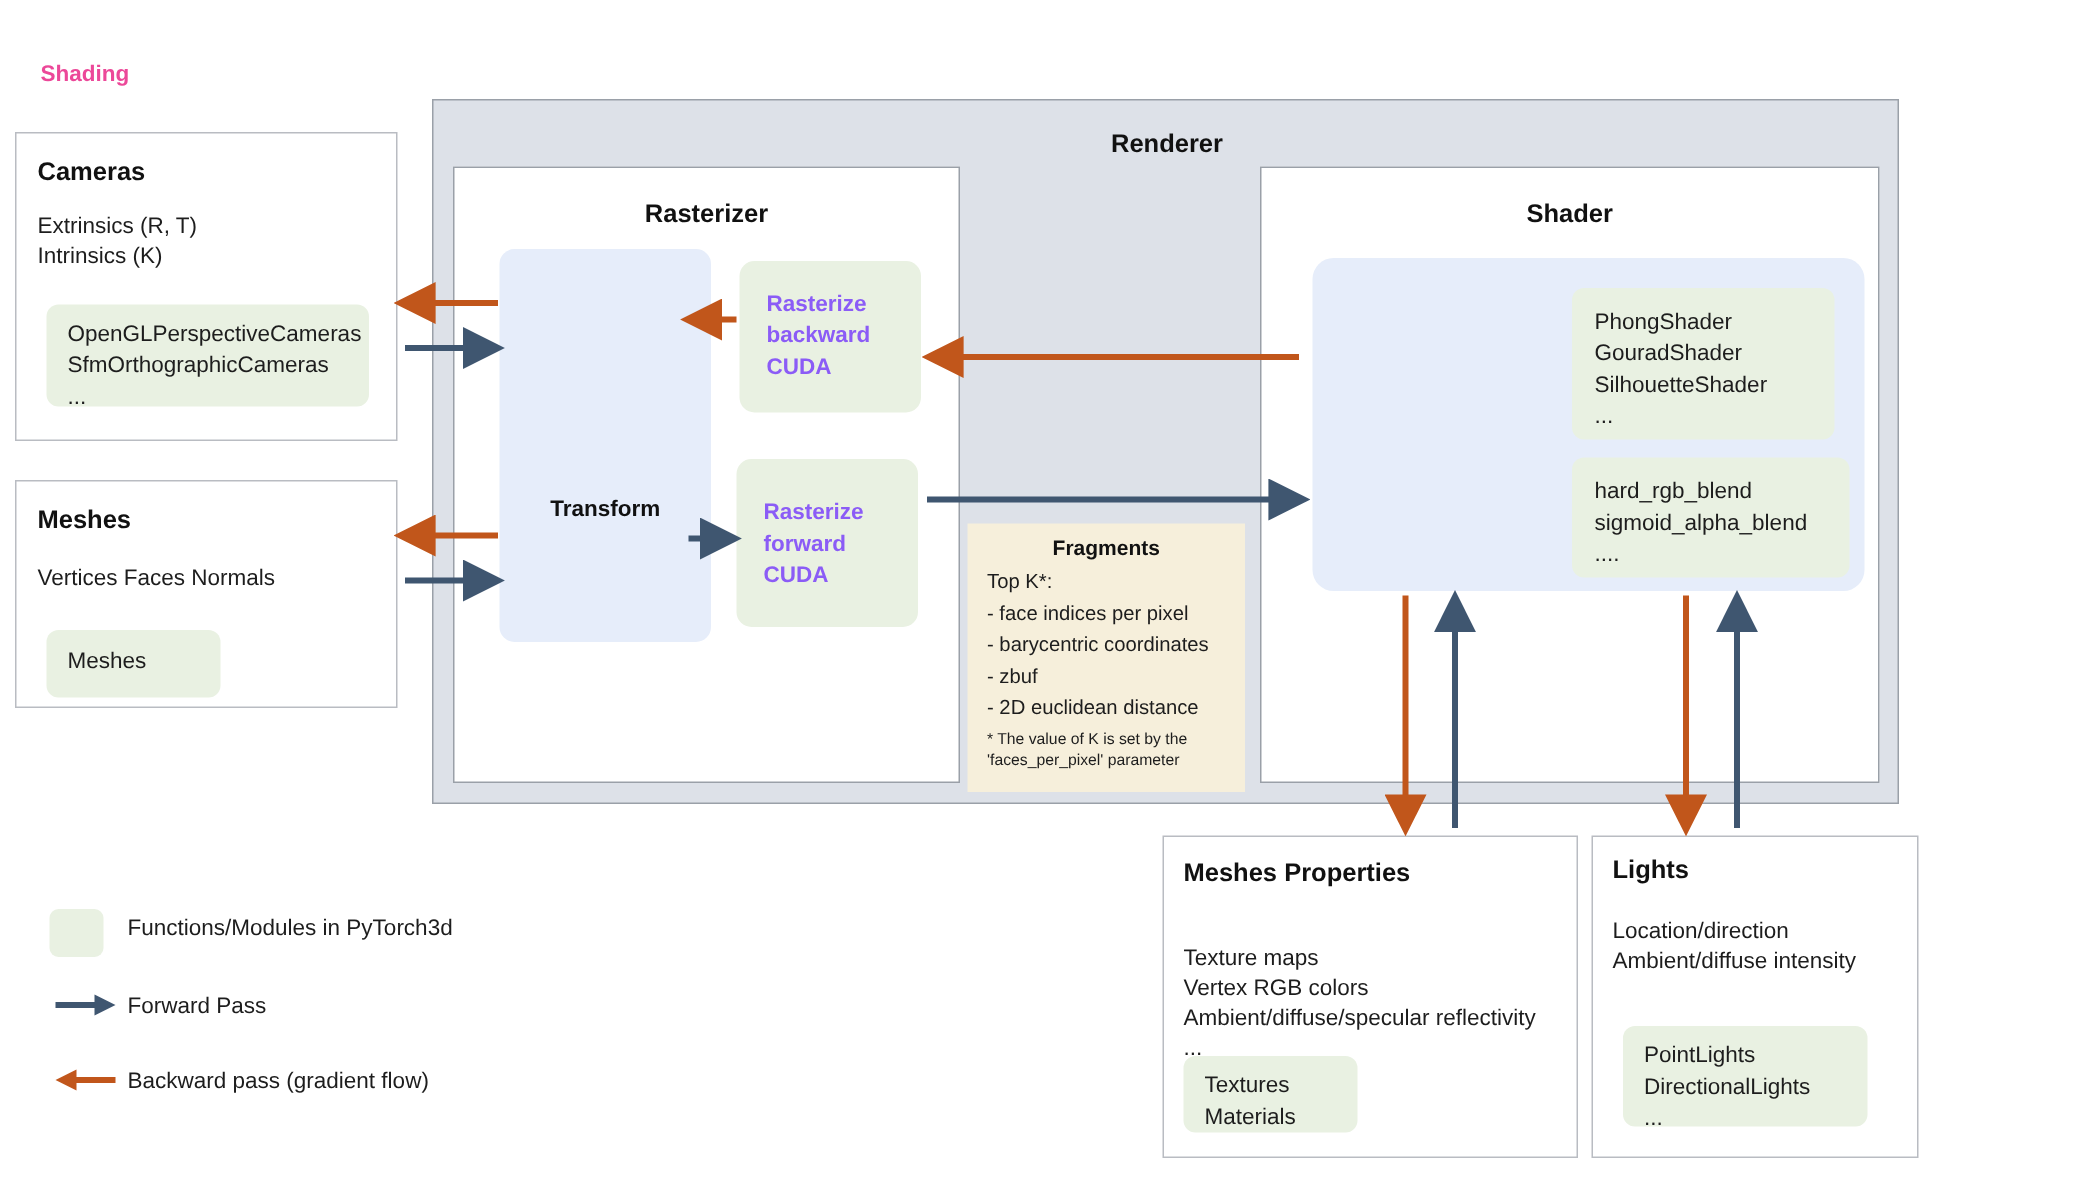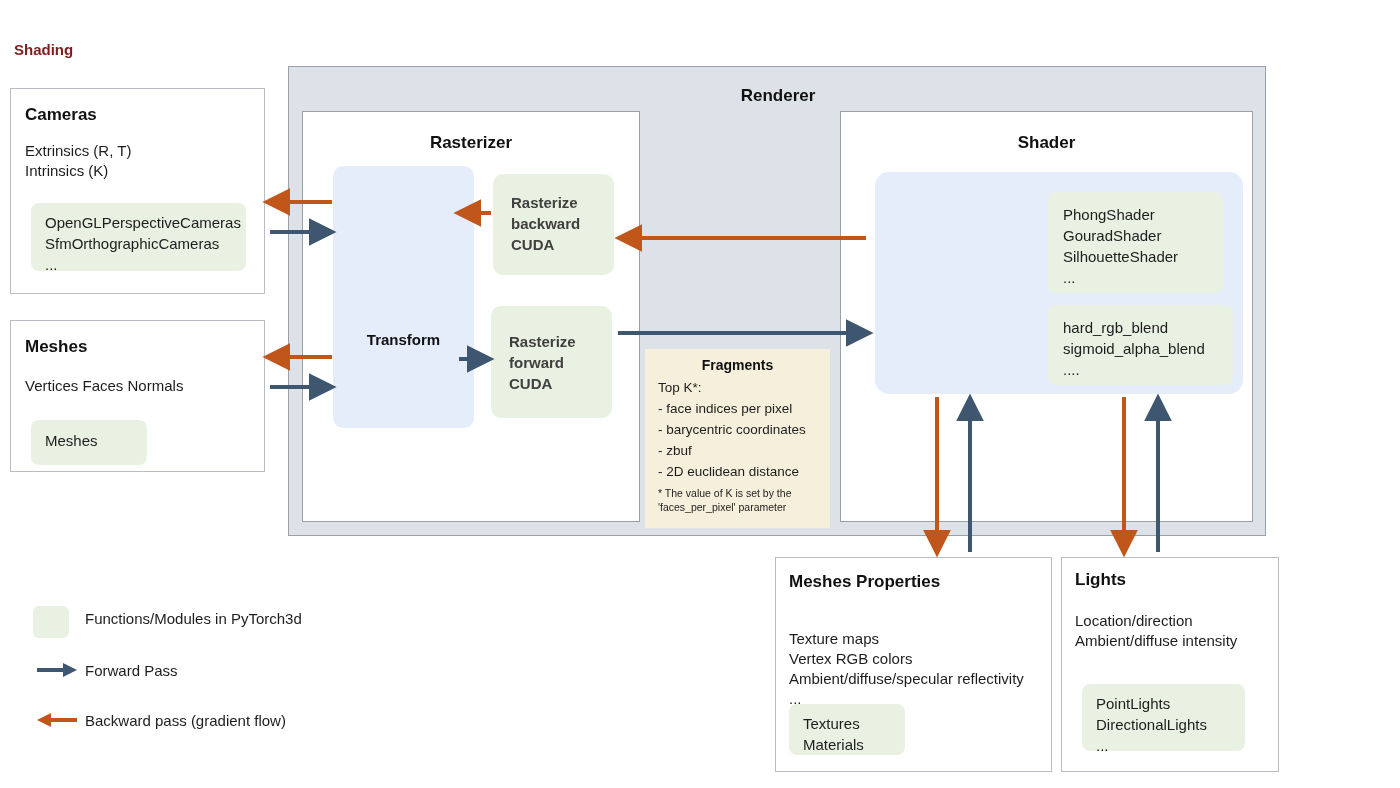--- a/index.html
+++ b/index.html
@@ -74,21 +74,21 @@
   #transform-label{
     position:absolute;left:0;bottom:0;top:0;width:100%;
     display:flex;align-items:center;justify-content:center;
     font-weight:bold;font-size:15px;color:#111;
     transform:translateY(42px);
   }
 
   
   .cuda{
     position:absolute;background:#e9f1e2;border-radius:10px;
-    font-weight:bold;font-size:15px;line-height:21px;color:#404040;
+    font-weight:bold;font-size:15px;line-height:21px;color:#8b5cf6;
     box-sizing:border-box;
   }
   #rast-backward{left:493px;top:174px;width:121px;height:101px;}
   #rast-forward{left:491px;top:306px;width:121px;height:112px;}
   .cuda span{display:block;}
   #rast-backward .inner{position:absolute;left:18px;top:18px;}
   #rast-forward .inner{position:absolute;left:18px;top:25px;}
 
   
   #fragments{
@@ -106,21 +106,21 @@
   #fragments-note{
     position:absolute;bottom:14px;left:13px;width:160px;
     font-size:10.5px;line-height:14px;color:#1d1d1d;
   }
 
   
   #shading-block{
     position:absolute;left:875px;top:172px;width:368px;height:222px;
     background:#e6edfa;border-radius:14px;box-sizing:border-box;
   }
-  #shading-title{position:absolute;left:14px;top:41px;font-weight:bold;font-size:15px;color:#7f1d1d;}
+  #shading-title{position:absolute;left:27px;top:41px;font-weight:bold;font-size:15px;color:#ec4899;}
   #shading-body{position:absolute;left:21px;top:84px;font-size:15px;line-height:21px;color:#1d1d1d;}
   #shader-list-1{position:absolute;left:1048px;top:192px;width:175px;height:101px;padding:12px 0 0 15px;}
   #shader-list-2{position:absolute;left:1048px;top:305px;width:185px;height:80px;padding:12px 0 0 15px;}
 
   
   #cameras{left:10px;top:88px;width:255px;height:206px;}
   #cameras .panel-title{position:absolute;left:14px;top:16px;}
   #cameras .panel-body{position:absolute;left:14px;top:52px;}
   #cameras .green-box{position:absolute;left:20px;top:114px;width:215px;height:68px;padding:9px 0 0 14px;}
 

